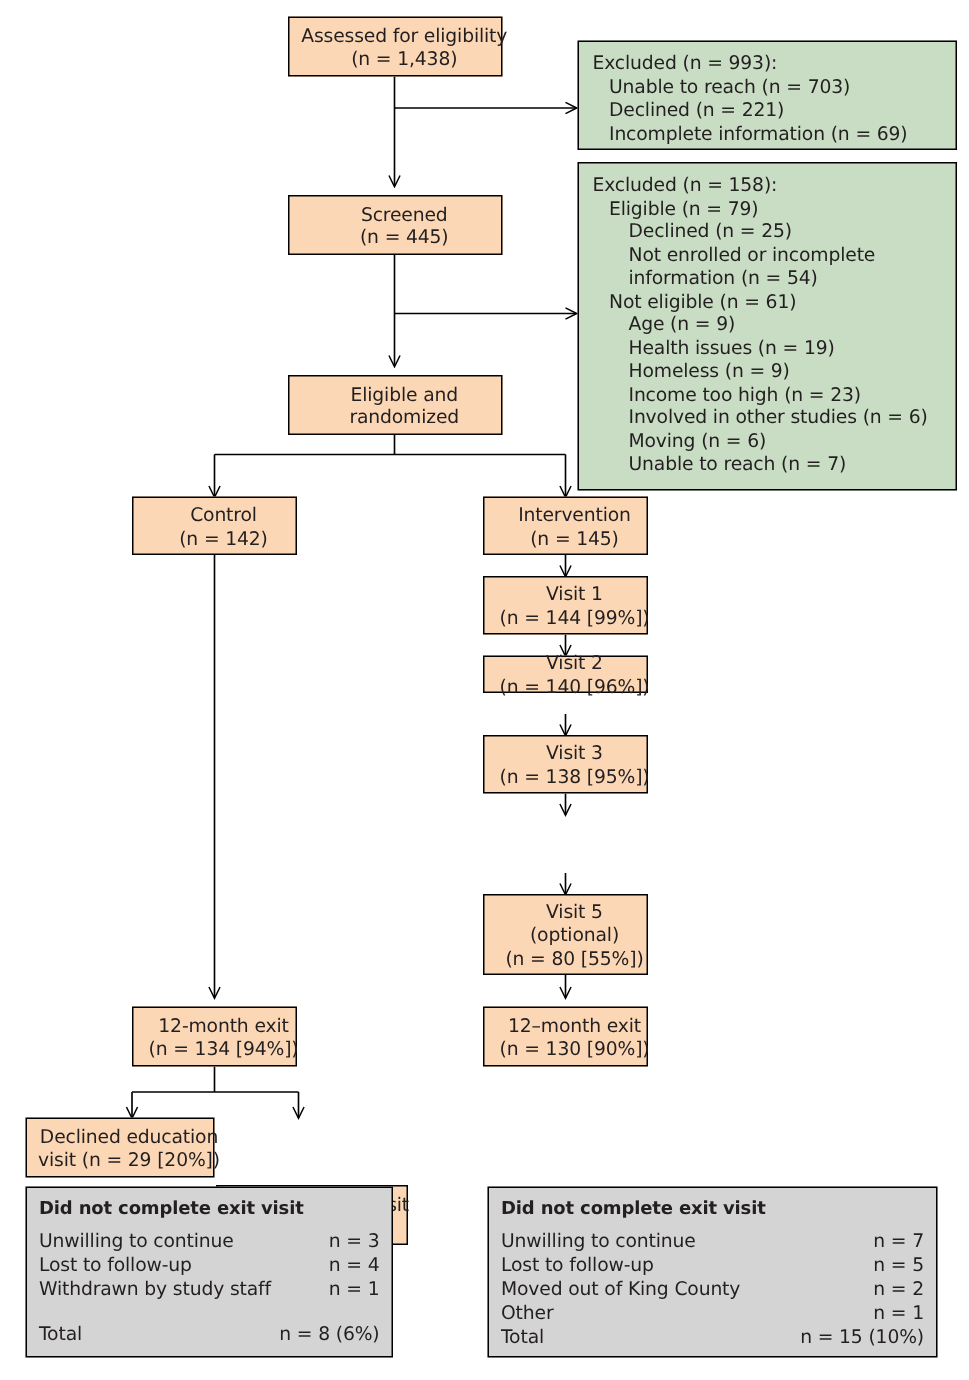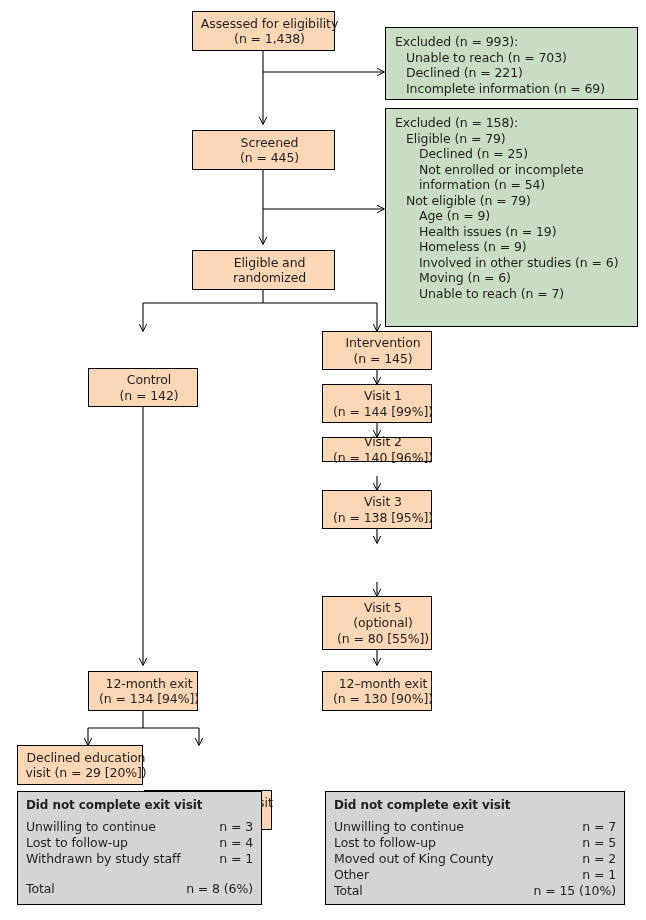--- a/index.html
+++ b/index.html
@@ -136,35 +136,36 @@
     <span class="line">Screened</span>
     <span class="line">(n = 445)</span>
   </div>
 
   <div class="node green" style="left:385px; top:108px; width:253px; height:219px;">
     <span class="line">Excluded (n = 158):</span>
     <span class="line indent1">Eligible (n = 79)</span>
     <span class="line indent2">Declined (n = 25)</span>
     <span class="line indent2">Not enrolled or incomplete</span>
     <span class="line indent2">information (n = 54)</span>
-    <span class="line indent1">Not eligible (n = 79)</span>
+    <span class="line indent1">Not eligible (n = 61)</span>
     <span class="line indent2">Age (n = 9)</span>
     <span class="line indent2">Health issues (n = 19)</span>
     <span class="line indent2">Homeless (n = 9)</span>
+    <span class="line indent2">Income too high (n = 23)</span>
     <span class="line indent2">Involved in other studies (n = 6)</span>
     <span class="line indent2">Moving (n = 6)</span>
     <span class="line indent2">Unable to reach (n = 7)</span>
   </div>
 
   <div class="node orange" style="left:192px; top:250px; width:143px; height:40px;">
     <span class="line">Eligible and</span>
     <span class="line">randomized</span>
   </div>
 
-  <div class="node orange" style="left:88px; top:331px; width:110px; height:39px;margin-top:37px;">
+  <div class="node orange" style="left:88px; top:331px; width:110px; height:39px;">
     <span class="line">Control</span>
     <span class="line">(n = 142)</span>
   </div>
 
   <div class="node orange" style="left:322px; top:331px; width:110px; height:39px;">
     <span class="line">Intervention</span>
     <span class="line">(n = 145)</span>
   </div>
 
   <div class="node orange" style="left:322px; top:384px; width:110px; height:39px;">

